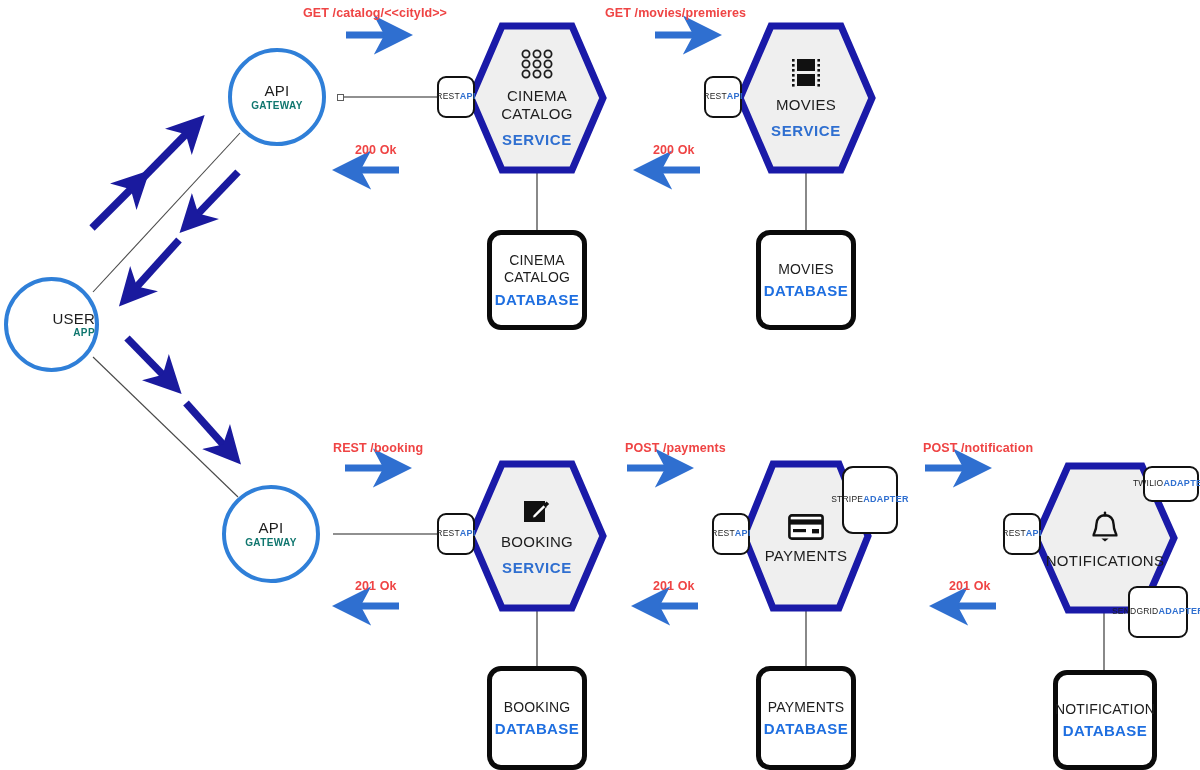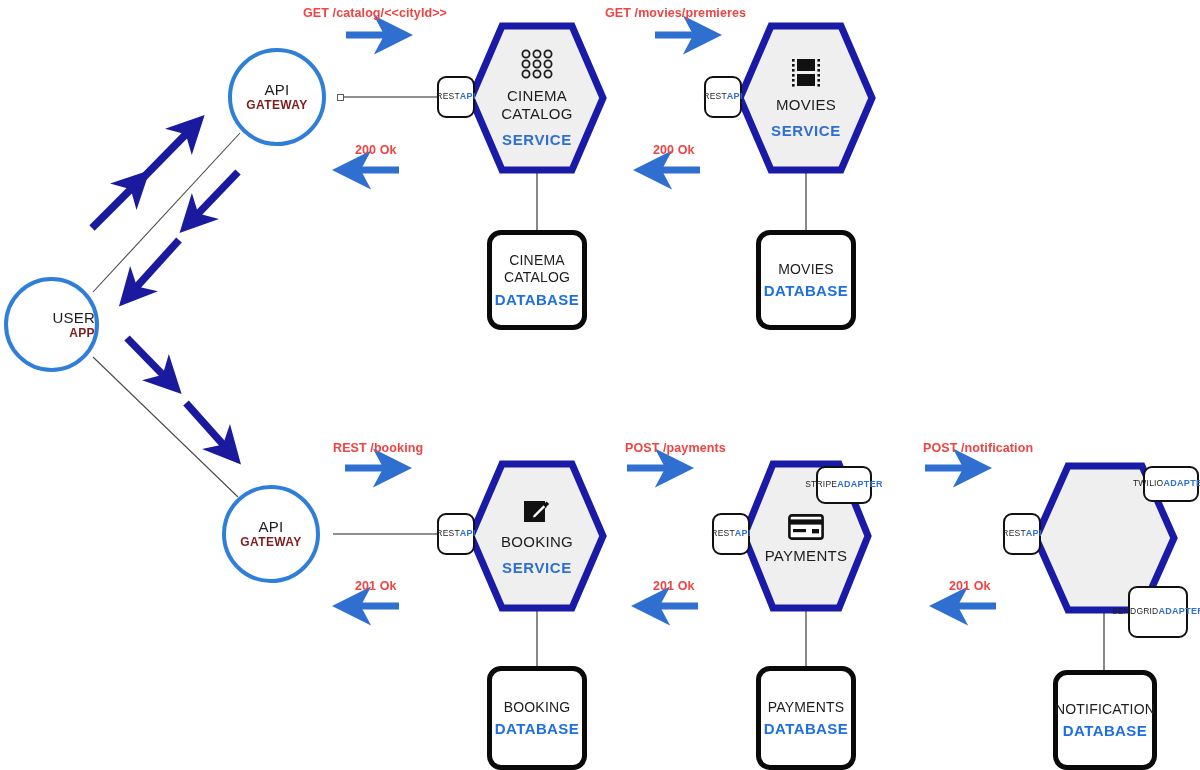--- a/index.html
+++ b/index.html
@@ -45,23 +45,23 @@
     justify-content: center;
     text-align: center;
   }
   .circle-title {
     font-size: 15px;
     color: #1d1d1d;
     line-height: 1.15;
     letter-spacing: .2px;
   }
   .circle-sub {
-    font-size: 12px;
+    font-size: 10px;
     font-weight: bold;
-    color: #7f1d1d;
+    color: #0f766e;
     line-height: 1.2;
     letter-spacing: .4px;
   }
 
   
   .hex-node {
     position: absolute;
     display: flex;
     align-items: center;
     justify-content: center;
@@ -354,29 +354,39 @@
             <rect x="24" y="15" width="7" height="4.4" fill="#111111"></rect>
           </svg>
         </div>
         <div class="hex-title">PAYMENTS</div>
       </div>
     </div>
     <div class="badge" style="left:712px; top:513px; width:38px; height:42px;">
       <div class="badge-top">REST</div>
       <div class="badge-bottom">API</div>
     </div>
-    <div class="badge" style="left:816px; top:466px; width:56px; height:38px;">
+    <div class="badge" style="left:842px; top:466px; width:56px; height:68px;border-radius:11px;">
       <div class="badge-top">STRIPE</div>
       <div class="badge-bottom">ADAPTER</div>
     </div>
 
     <div class="hex-node" style="left:1032px; top:462px; width:146px; height:152px;">
       <svg class="hex-svg" viewBox="0 0 146 152" preserveAspectRatio="none">
         <polygon points="36,4 110,4 142,76 110,148 36,148 4,76" fill="#efefef" stroke="#1a1aa8" stroke-width="7"></polygon>
       </svg>
+      <div class="hex-inner" style="padding-top:4px;">
+        <div class="hex-icon">
+          <svg width="34" height="34" viewBox="0 0 34 34">
+            <path d="M17 4.2 C11.6 4.2 8.4 8.2 8.4 13.2 C8.4 19.6 5.6 22.4 5.6 24.4 L28.4 24.4 C28.4 22.4 25.6 19.6 25.6 13.2 C25.6 8.2 22.4 4.2 17 4.2 Z" fill="none" stroke="#111111" stroke-width="2.4" stroke-linejoin="round"></path>
+            <line x1="17" y1="1.6" x2="17" y2="4.4" stroke="#111111" stroke-width="2.4" stroke-linecap="round"></line>
+            <path d="M13.4 27.4 L20.6 27.4 L17 30.6 Z" fill="#111111"></path>
+          </svg>
+        </div>
+        <div class="hex-title">NOTIFICATIONS</div>
+      </div>
     </div>
     <div class="badge" style="left:1003px; top:513px; width:38px; height:42px;">
       <div class="badge-top">REST</div>
       <div class="badge-bottom">API</div>
     </div>
     <div class="badge" style="left:1143px; top:466px; width:56px; height:36px;">
       <div class="badge-top">TWILIO</div>
       <div class="badge-bottom">ADAPTER</div>
     </div>
     <div class="badge" style="left:1128px; top:586px; width:60px; height:52px;justify-content:center;">

